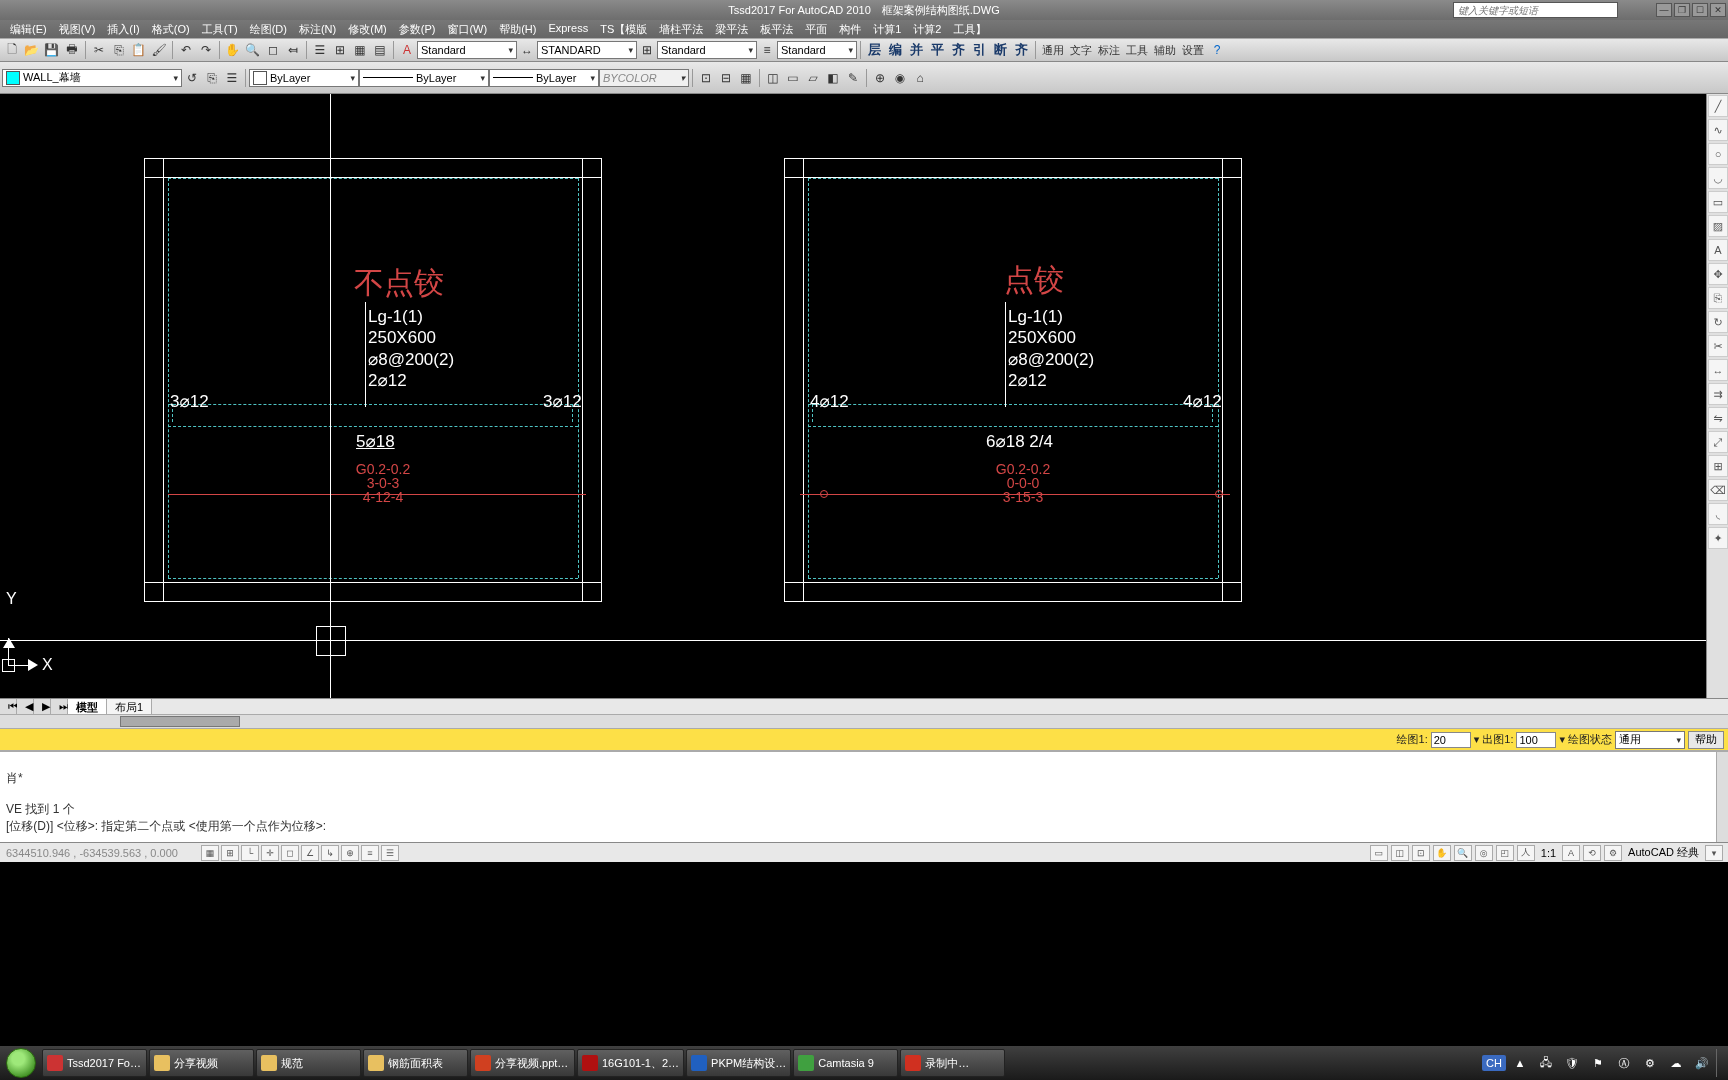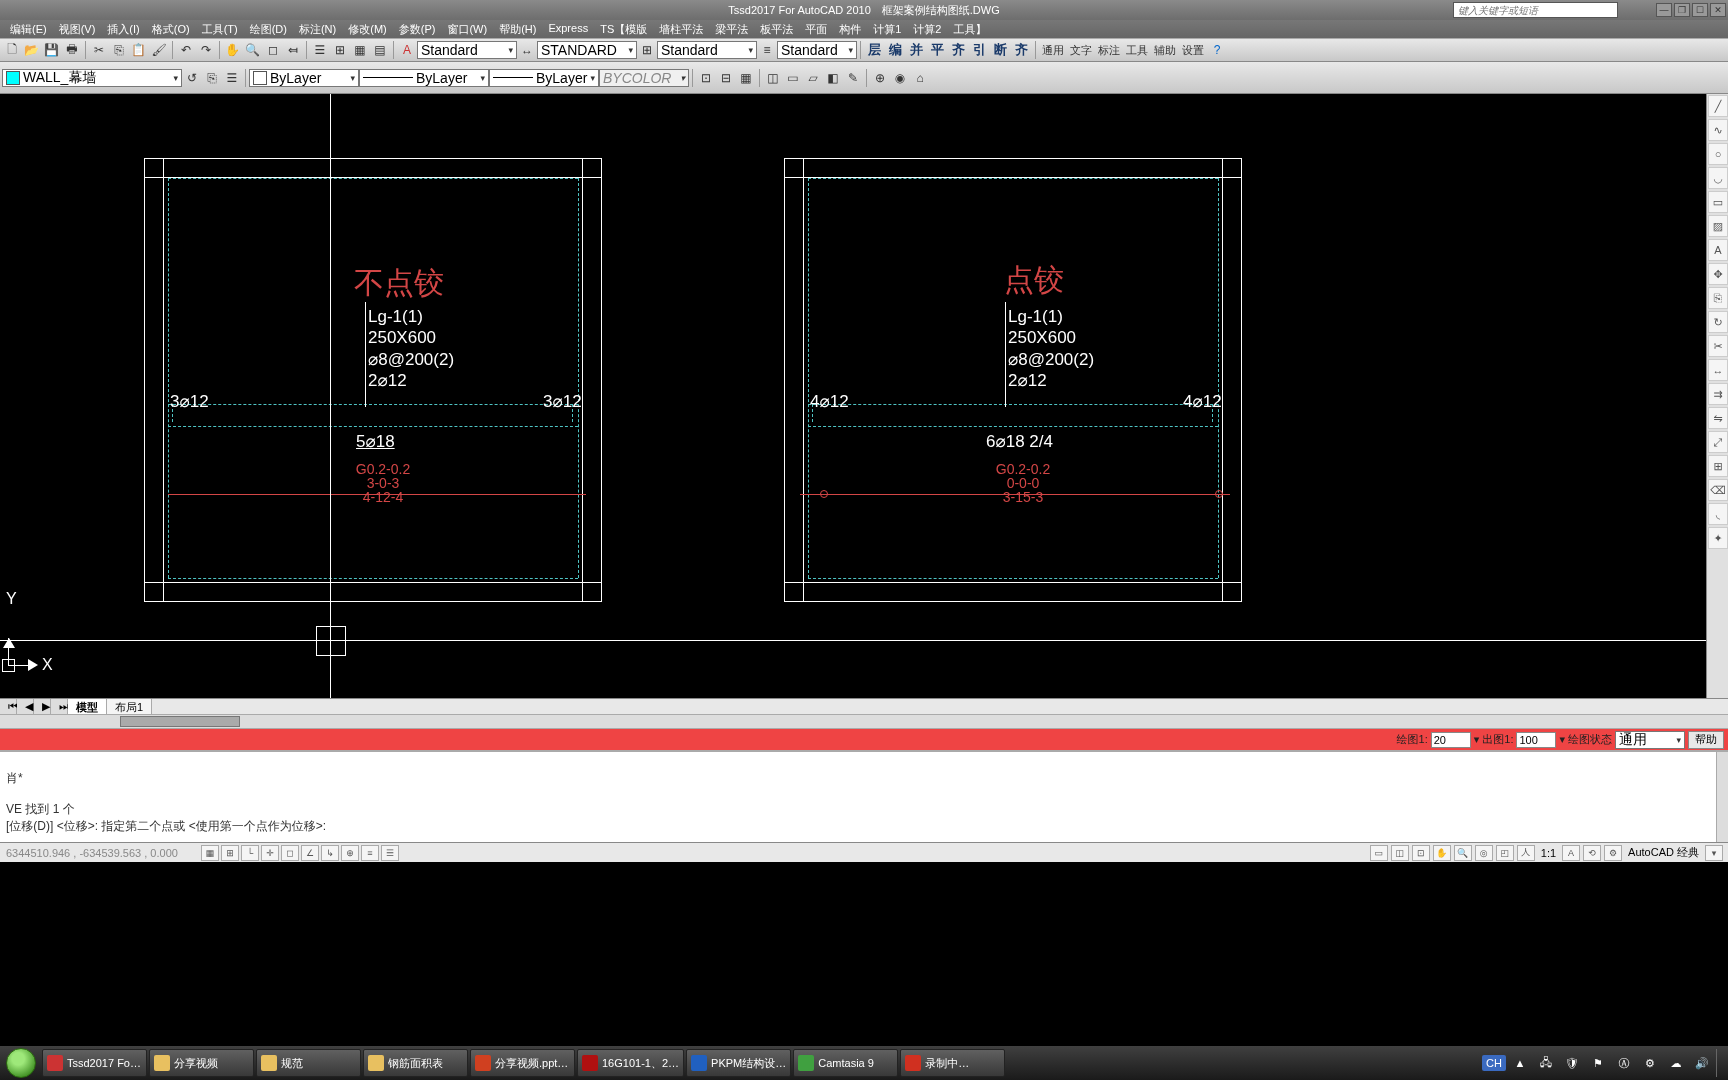--- a/index.html
+++ b/index.html
@@ -13,21 +13,21 @@
 .titlebar .search { position: absolute; right: 110px; width: 165px; height: 16px; background: #fff; border: 1px solid #555; font-size: 10px; color: #888; padding: 0 4px; font-style: italic; }
 
 
 .menubar { height: 18px; background: linear-gradient(#777,#666); display: flex; padding-left: 4px; }
 .menubar span { color: #fff; font-size: 11px; padding: 2px 6px; cursor: pointer; }
 
 
 .toolbar { height: 24px; background: linear-gradient(#e8e8e8,#c8c8c8); border-top: 1px solid #aaa; border-bottom: 1px solid #888; display: flex; align-items: center; padding-left: 2px; gap: 0; }
 .tbtn { width: 20px; height: 20px; border: 1px solid transparent; display: inline-flex; align-items: center; justify-content: center; cursor: pointer; font-size: 12px; color:#333; }
 .tsep { width: 1px; height: 18px; background: #999; margin: 0 3px; }
-.tcombo { height: 18px; border: 1px solid #777; background: #fff; font-size: 14px; padding: 0 3px; display: inline-flex; align-items: center; gap: 3px; cursor: pointer; position: relative; }
+.tcombo { height: 18px; border: 1px solid #777; background: #fff; font-size: 11px; padding: 0 3px; display: inline-flex; align-items: center; gap: 3px; cursor: pointer; position: relative; }
 .tcombo::after { content: "▾"; color: #333; font-size: 9px; margin-left: auto; }
 .tlabel { font-size: 11px; color: #333; padding: 0 3px; cursor:pointer; }
 .tlabel-big { font-size: 13px; color: #1a3a6a; font-weight: bold; padding: 0 4px; cursor:pointer;}
 
 
 .layerrow { height: 32px; background: linear-gradient(#e8e8e8,#c8c8c8); border-bottom: 1px solid #888; display: flex; align-items: center; padding-left: 2px; }
 
 
 .drawing-wrap { position: relative; height: 604px; background: #000; overflow: hidden; }
 .right-panel { position: absolute; right: 0; top: 0; width: 22px; height: 100%; background: #e0e0e0; border-left: 1px solid #888; display: flex; flex-direction: column; overflow: hidden; }
@@ -59,21 +59,21 @@
 .redline { position: absolute; height: 0; border-top: 1px solid #d34646; }
 .hinge { position:absolute; width:8px; height:8px; border:1px solid #d34646; border-radius:50%;}
 
 
 .tabs { height: 16px; background: #e8e8e8; display: flex; font-size: 11px; border-top: 1px solid #888; }
 .tabs span { padding: 1px 8px; border-right: 1px solid #aaa; cursor: pointer; background:#f5f5f5;}
 .tabs .active { background: #fff; font-weight: bold; }
 .tabs .nav { width: 14px; text-align: center; background: #ddd; }
 
 
-.scalerow { height: 22px; background: #ef4444; border-top: 1px solid #aaa; display: flex; align-items: center; justify-content: flex-end; padding-right: 4px; gap: 3px; font-size: 11px; }
+.scalerow { height: 22px; background: #fde047; border-top: 1px solid #aaa; display: flex; align-items: center; justify-content: flex-end; padding-right: 4px; gap: 3px; font-size: 11px; }
 .scalerow input { width: 40px; height: 16px; border: 1px solid #888; font-size: 11px; padding: 0 2px; }
 .scalerow .lbl { color: #222; }
 .scalerow button { height: 18px; font-size: 11px; border: 1px solid #888; background: #e8e8e8; padding: 0 6px; cursor: pointer; }
 
 
 .cmdarea { height: 92px; background: #fff; border-top: 2px solid #aaa; font-size: 12px; font-family: "SimSun", monospace; padding: 4px 6px; color: #333; overflow: hidden; white-space: pre-line; position:relative;}
 .cmdarea .sb { position:absolute; right:0; top:0; width:12px; height:100%; background:#ddd; border-left:1px solid #aaa;}
 
 
 .statusbar { height: 20px; background: #e8e8e8; border-top: 1px solid #888; display: flex; align-items: center; font-size: 11px; position: relative; }

